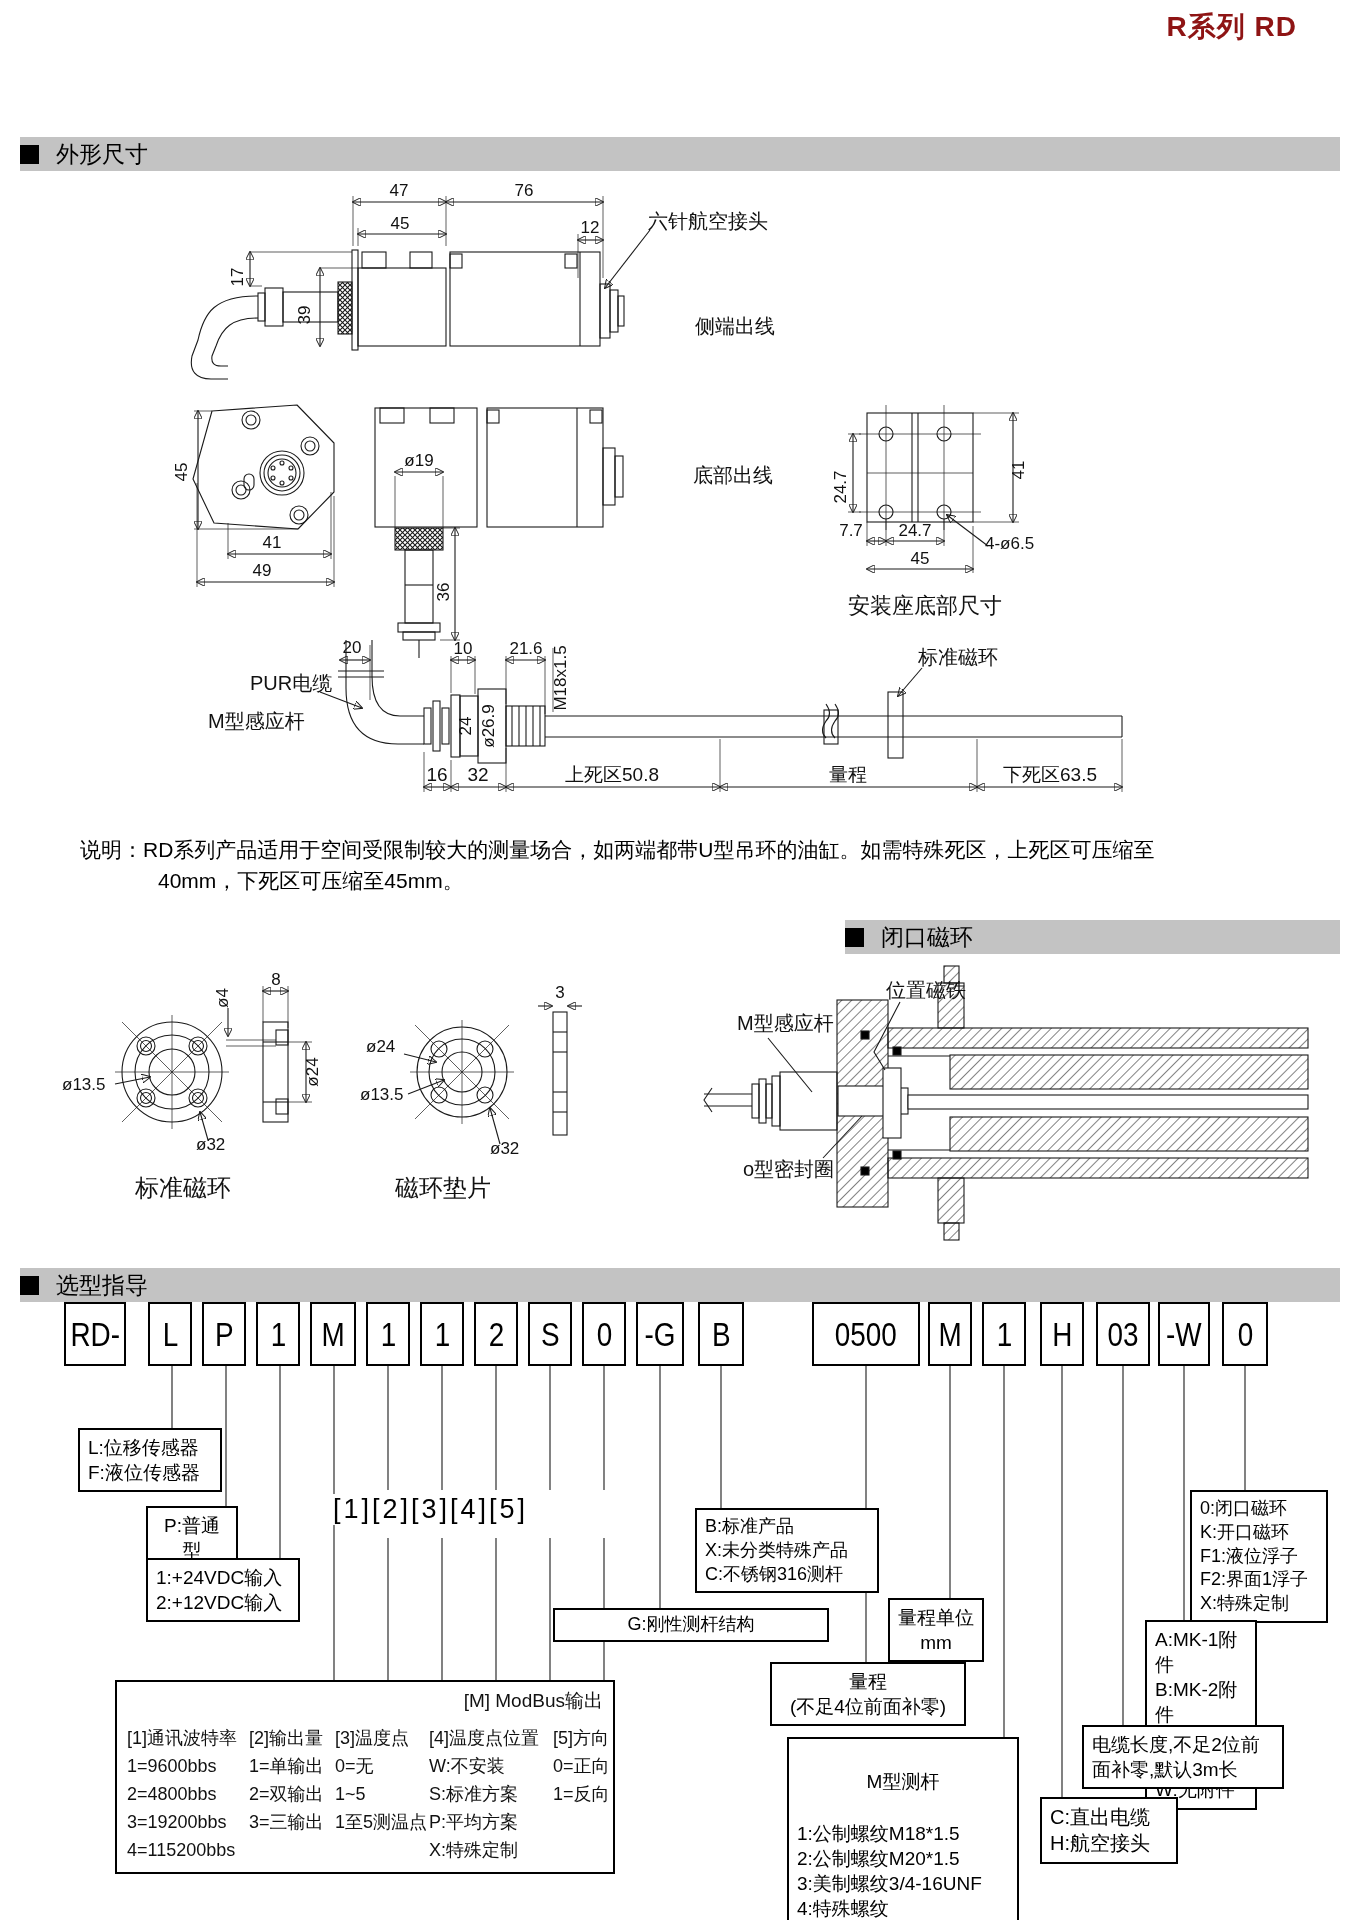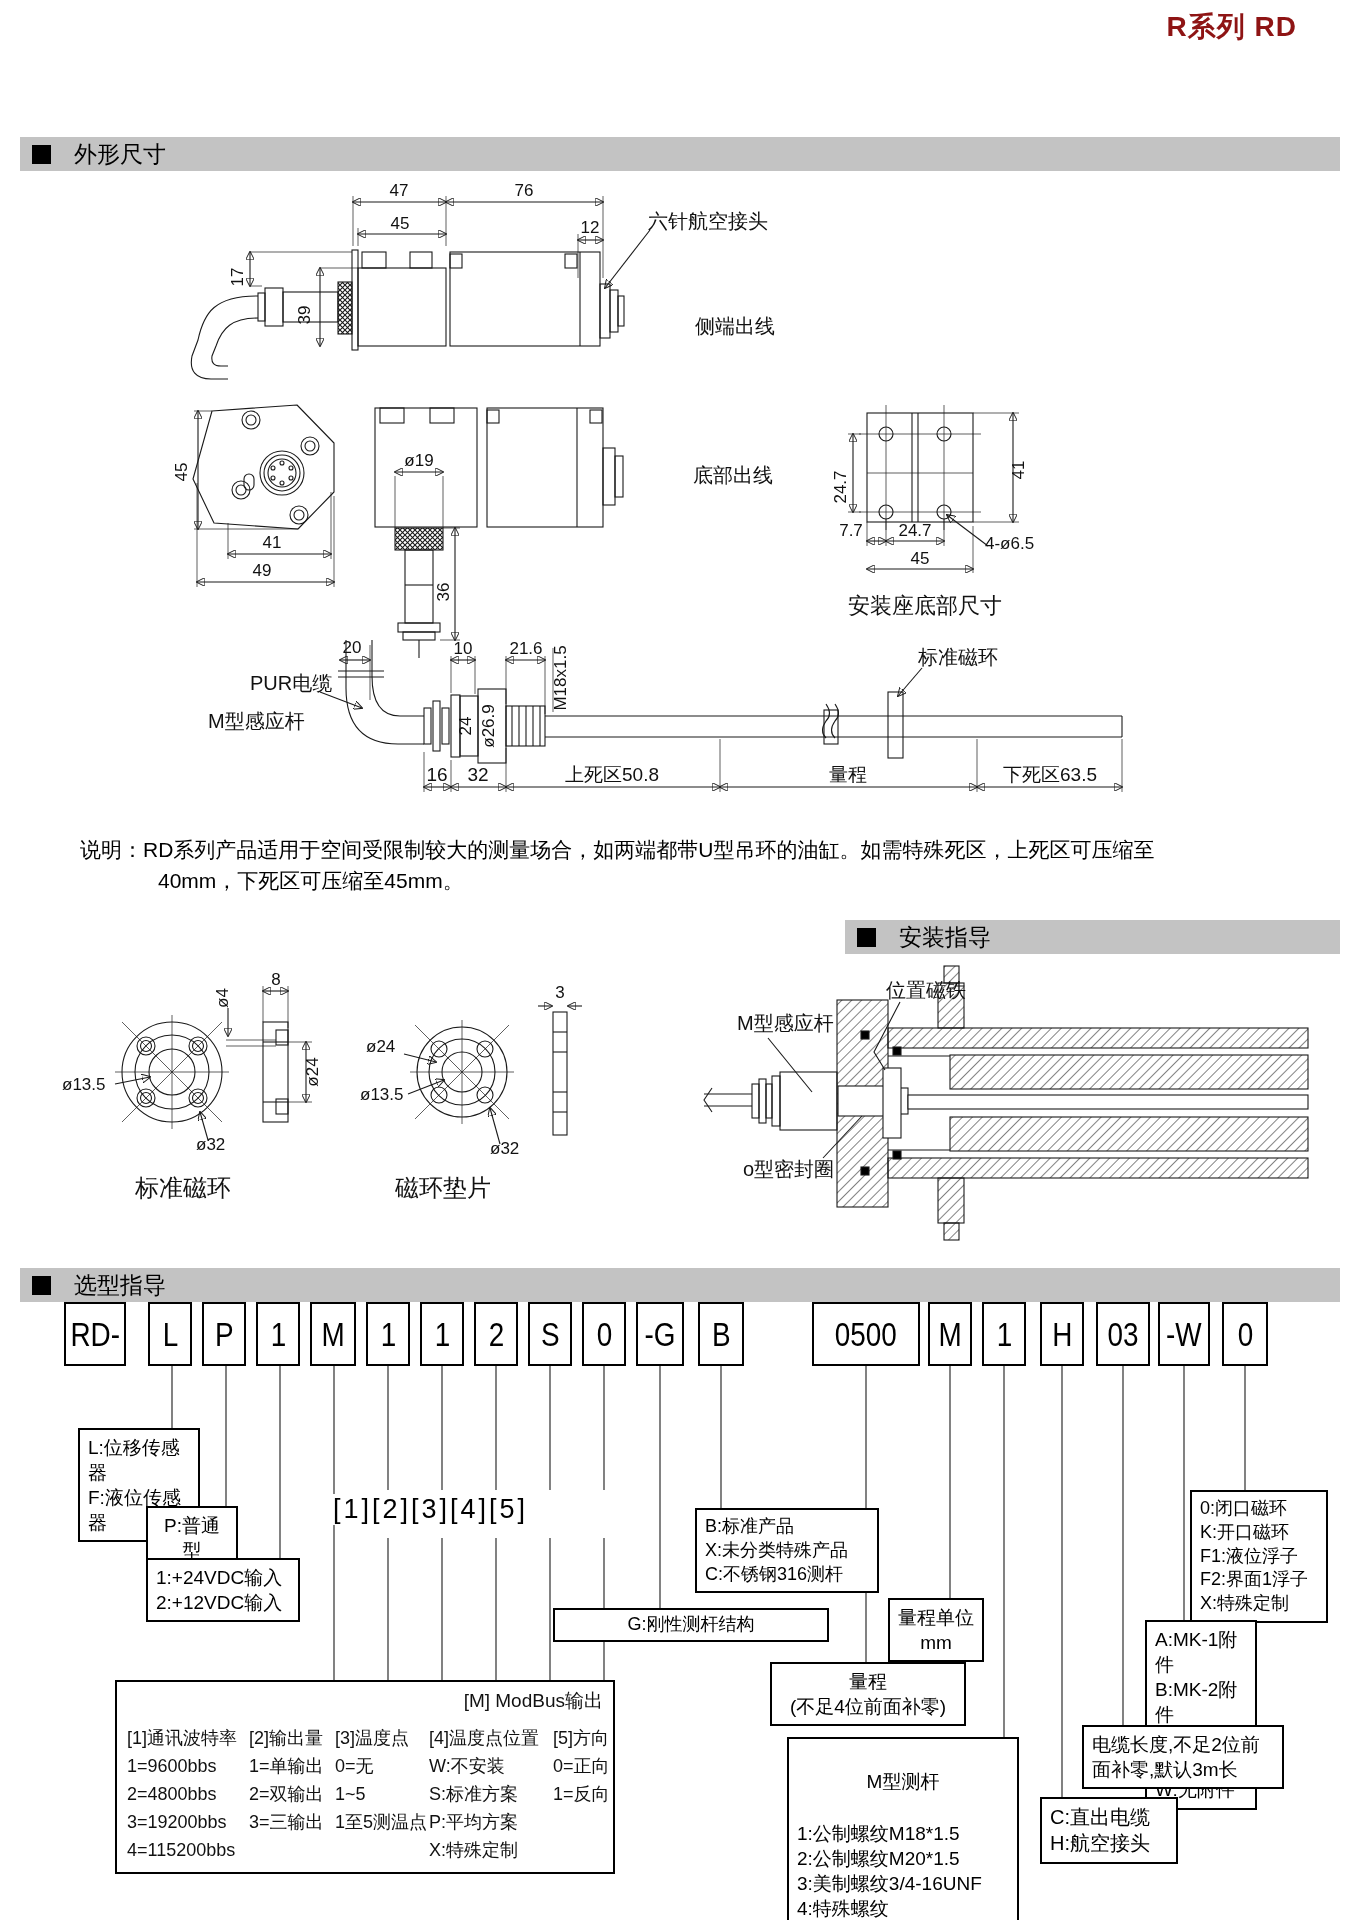--- a/index.html
+++ b/index.html
@@ -2,21 +2,21 @@
 <html><head>
 <meta charset="utf-8">
 <style>
   *{margin:0;padding:0;box-sizing:border-box}
   html,body{background:#fff}
   #page{position:relative;width:1357px;height:1920px;background:#fff;
         font-family:"Liberation Sans",sans-serif;color:#111;overflow:hidden}
   .title{position:absolute;top:8px;right:60px;font-size:28px;font-weight:bold;
          color:#8e1414;letter-spacing:1px}
   .bar{position:absolute;height:34px;background:#c3c3c3;display:flex;align-items:center;
-       gap:23px;padding-left:12px;font-size:23px;color:#000}
+       gap:17px;padding-left:0;font-size:23px;color:#000}
   .bar .sq{width:19px;height:19px;background:#000;flex:0 0 auto}
   svg.draw{position:absolute;overflow:visible}
   .s line,.s path,.s rect,.s circle,.s polyline,.s polygon{stroke:#1a1a1a;fill:none;stroke-width:1.1px}
   .s .thin{stroke-width:0.7px}
   .s text{stroke:none;fill:#111;font-family:"Liberation Sans",sans-serif}
   .dt{font-size:17px}
   .dt19{font-size:19px}
   .lbl{font-size:20px}
   .cap{font-size:24px}
   .note{position:absolute;font-size:21px;color:#000}
@@ -40,21 +40,21 @@
 <div id="page">
 
   <div class="title">R系列 RD</div>
 
   <div class="bar" style="left:20px;top:137px;width:1320px">
     <div class="sq"></div>
     <span>外形尺寸</span>
   </div>
   <div class="bar" style="left:845px;top:920px;width:495px">
     <div class="sq"></div>
-    <span>安装指导</span>
+    <span>闭口磁环</span>
   </div>
   <div class="bar" style="left:20px;top:1268px;width:1320px">
     <div class="sq"></div>
     <span>选型指导</span>
   </div>
 
   <svg class="draw s" style="left:0;top:150px" width="1357" height="680" viewBox="0 150 1357 680">
     <defs>
       <marker id="a1" viewBox="0 0 10 10" refX="9" refY="5" markerWidth="8" markerHeight="8" orient="auto-start-reverse">
         <path d="M0,0 L10,5 L0,10 z" fill="#1a1a1a" stroke="none"></path>
@@ -474,21 +474,21 @@
       <line x1="866" y1="1366" x2="866" y2="1662"></line>
       <line x1="950" y1="1366" x2="950" y2="1598"></line>
       <line x1="1004" y1="1366" x2="1004" y2="1737"></line>
       <line x1="1062" y1="1366" x2="1062" y2="1797"></line>
       <line x1="1123" y1="1366" x2="1123" y2="1725"></line>
       <line x1="1184" y1="1366" x2="1184" y2="1620"></line>
       <line x1="1245" y1="1366" x2="1245" y2="1490"></line>
     </g>
   </svg>
 
-  <div class="co" style="left:78px;top:1428px;width:122px">L:位移传感器
+  <div class="co" style="left:78px;top:1428px;width:144px">L:位移传感器
 F:液位传感器</div>
   <div class="co ctr" style="left:146px;top:1506px;width:92px">P:普通型</div>
   <div class="co" style="left:146px;top:1558px;width:154px">1:+24VDC输入
 2:+12VDC输入</div>
   <div class="brk" style="left:333px;top:1494px">[1][2][3][4][5]</div>
   <div class="co" style="left:695px;top:1508px;width:184px;font-size:18px">B:标准产品
 X:未分类特殊产品
 C:不锈钢316测杆</div>
   <div class="co ctr" style="left:553px;top:1608px;width:276px;font-size:18px;padding:3px 6px">G:刚性测杆结构</div>
   <div class="co ctr" style="left:888px;top:1598px;width:96px">量程单位

